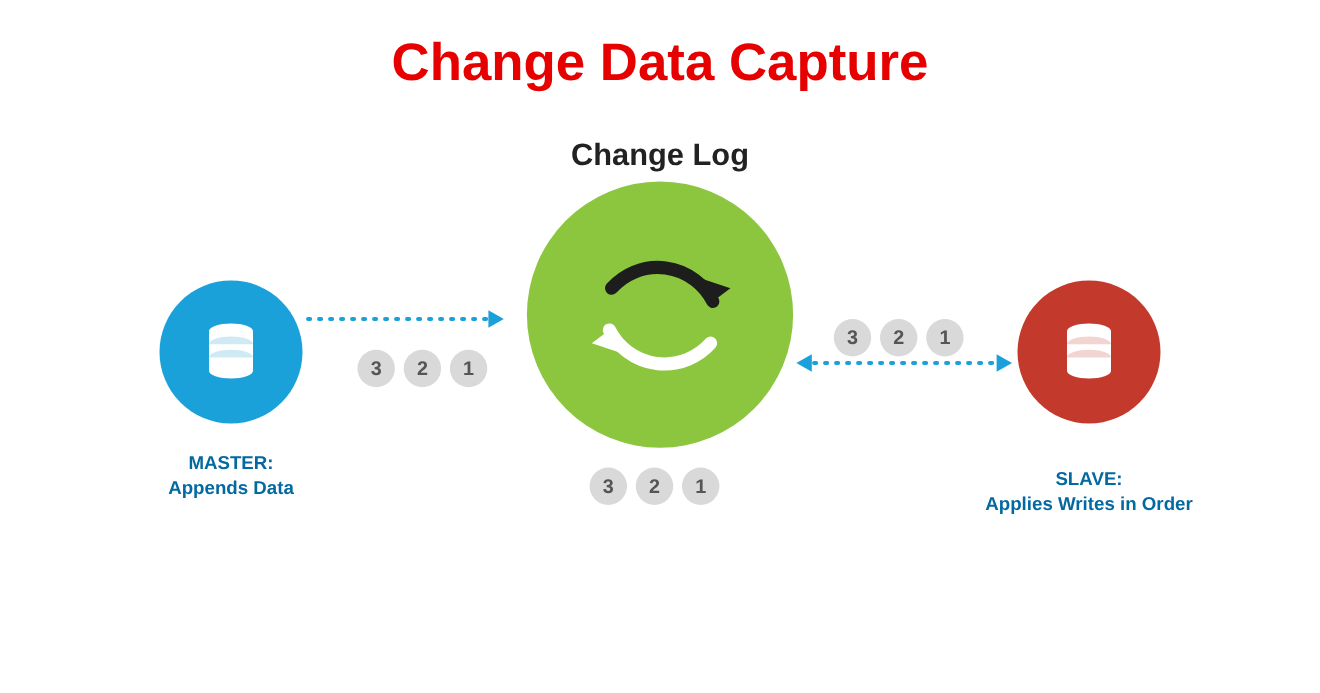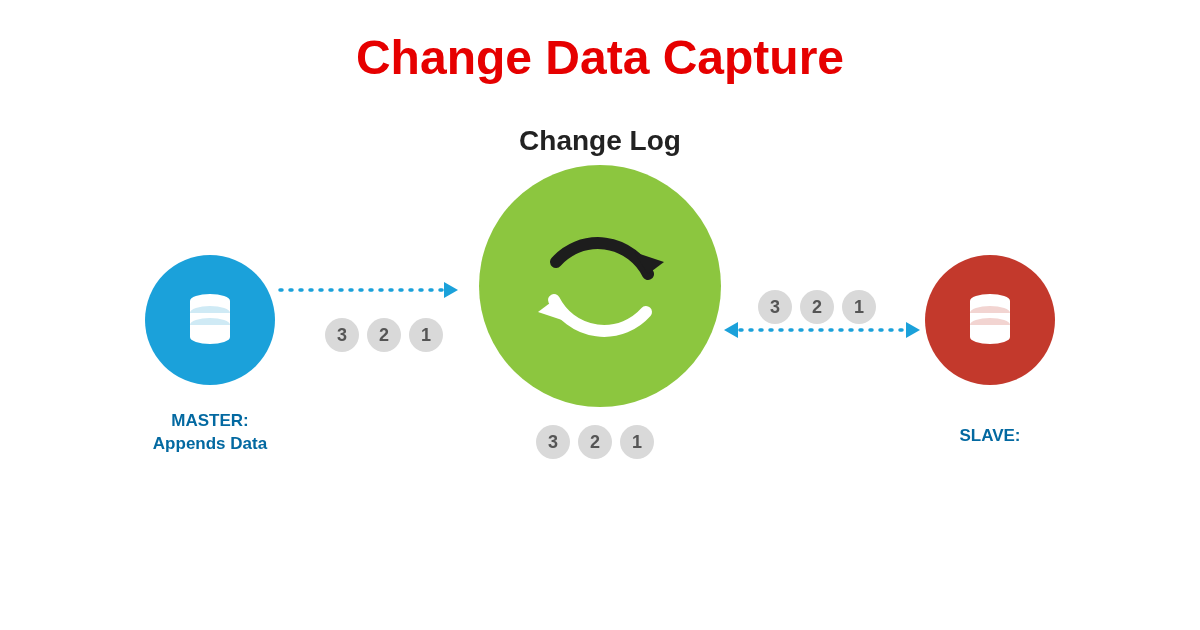--- a/index.html
+++ b/index.html
@@ -146,20 +146,21 @@
         <path d="M2 8 v12 a20 7 0 0 0 40 0 V8" fill="#ffffff"></path>
         <ellipse cx="22" cy="20" rx="20" ry="7" fill="#f2d4d1"></ellipse>
         <path d="M2 20 v12 a20 7 0 0 0 40 0 V20" fill="#ffffff"></path>
         <ellipse cx="22" cy="32" rx="20" ry="7" fill="#f2d4d1"></ellipse>
         <path d="M2 32 v12 a20 7 0 0 0 40 0 V32" fill="#ffffff"></path>
       </svg>
     </div>
   </div>
   <div class="node-label slave-label">
     <span>SLAVE:</span><br>
+    <span>Applies Writes in Order</span>
   </div>
 
   <svg class="arrow-svg arrow-left" viewBox="0 0 200 30">
     <line x1="2" y1="15" x2="180" y2="15" stroke="#1ba1da" stroke-width="3.5" stroke-dasharray="2 8" stroke-linecap="round"></line>
     <polygon points="180,15 166,7 166,23" fill="#1ba1da"></polygon>
   </svg>
 
   <svg class="arrow-svg arrow-right" viewBox="0 0 200 30">
     <polygon points="2,15 16,7 16,23" fill="#1ba1da"></polygon>
     <line x1="18" y1="15" x2="182" y2="15" stroke="#1ba1da" stroke-width="3.5" stroke-dasharray="2 8" stroke-linecap="round"></line>

